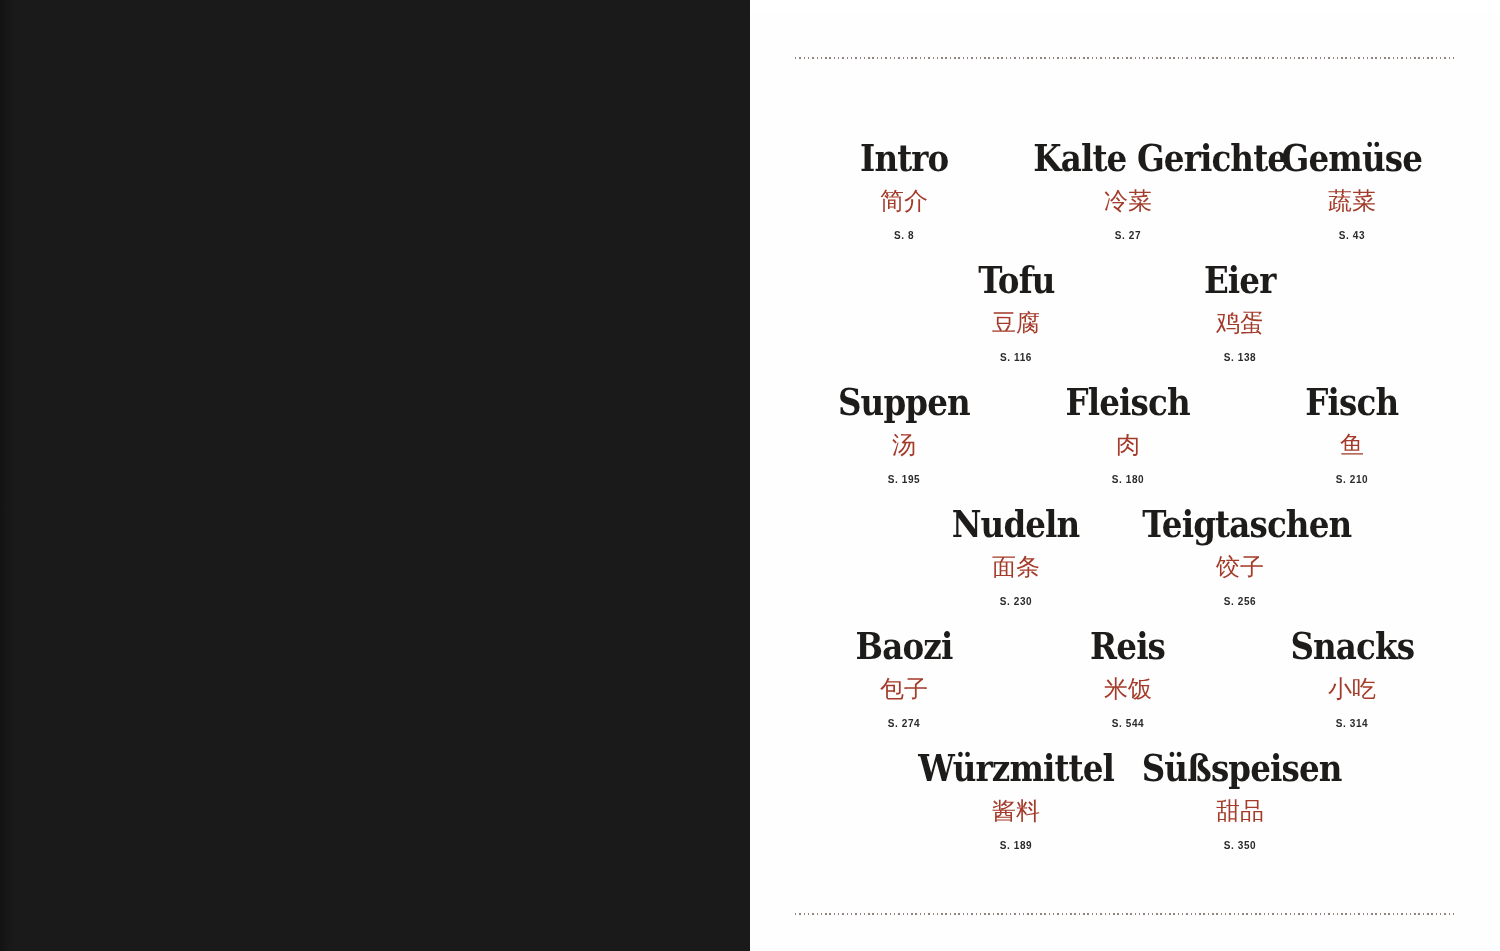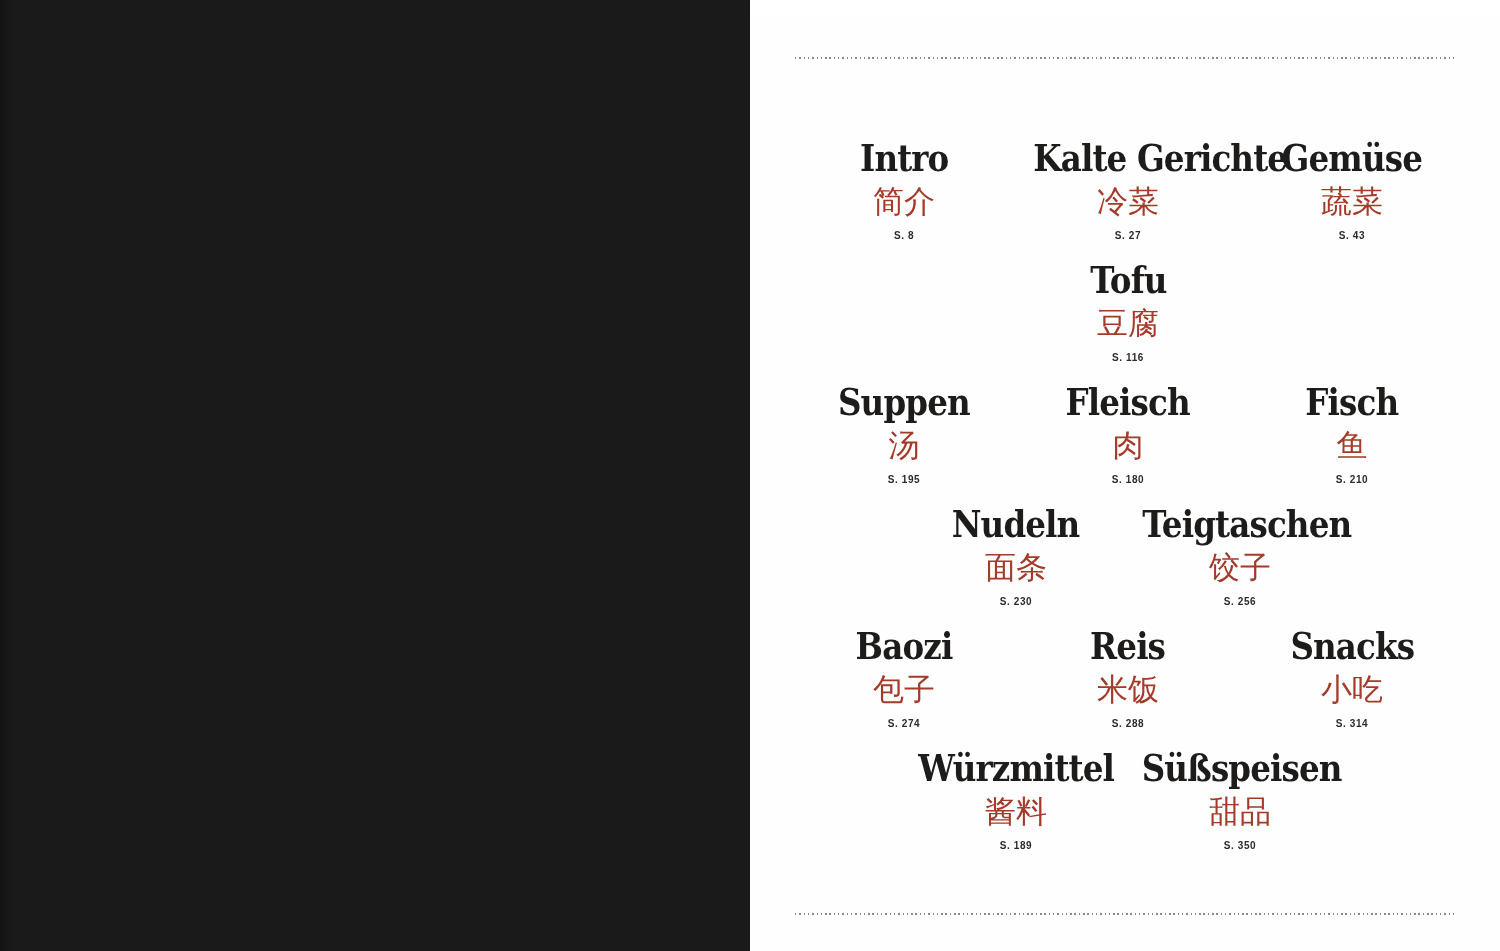--- a/index.html
+++ b/index.html
@@ -69,21 +69,21 @@
     color: #1d1c1a;
   }
   .toc-title .squeeze {
     display: inline-block;
     transform: scaleX(0.88);
     transform-origin: 50% 50%;
   }
   .toc-chinese {
     margin-top: 3px;
     font-family: "DejaVu Sans", sans-serif;
-    font-size: 31px;
+    font-size: 24px;
     line-height: 34px;
     color: #a43b2a;
   }
   .toc-pagenum {
     margin-top: 11px;
     font-size: 10px;
     line-height: 13px;
     font-weight: bold;
     letter-spacing: 0.6px;
     color: #2b2a28;
@@ -116,20 +116,25 @@
     <div class="toc-pagenum">S. 43</div>
   </div>
 </div>
         <div class="toc-row">
   <div class="toc-item">
     <div class="toc-title"><span class="squeeze">Tofu</span></div>
     <div class="toc-chinese">豆腐</div>
     <div class="toc-pagenum">S. 116</div>
   </div>
 
+  <div class="toc-item">
+    <div class="toc-title"><span class="squeeze">Eier</span></div>
+    <div class="toc-chinese">鸡蛋</div>
+    <div class="toc-pagenum">S. 138</div>
+  </div>
 </div>
         <div class="toc-row">
   <div class="toc-item">
     <div class="toc-title"><span class="squeeze">Suppen</span></div>
     <div class="toc-chinese">汤</div>
     <div class="toc-pagenum">S. 195</div>
   </div>
 
   <div class="toc-item">
     <div class="toc-title"><span class="squeeze">Fleisch</span></div>
@@ -159,21 +164,21 @@
         <div class="toc-row">
   <div class="toc-item">
     <div class="toc-title"><span class="squeeze">Baozi</span></div>
     <div class="toc-chinese">包子</div>
     <div class="toc-pagenum">S. 274</div>
   </div>
 
   <div class="toc-item">
     <div class="toc-title"><span class="squeeze">Reis</span></div>
     <div class="toc-chinese">米饭</div>
-    <div class="toc-pagenum">S. 288</div>
+    <div class="toc-pagenum">S. 544</div>
   </div>
 
   <div class="toc-item">
     <div class="toc-title"><span class="squeeze">Snacks</span></div>
     <div class="toc-chinese">小吃</div>
     <div class="toc-pagenum">S. 314</div>
   </div>
 </div>
         <div class="toc-row">
   <div class="toc-item">

